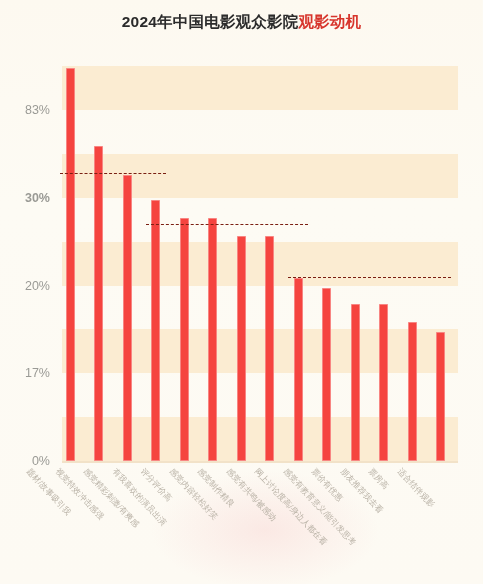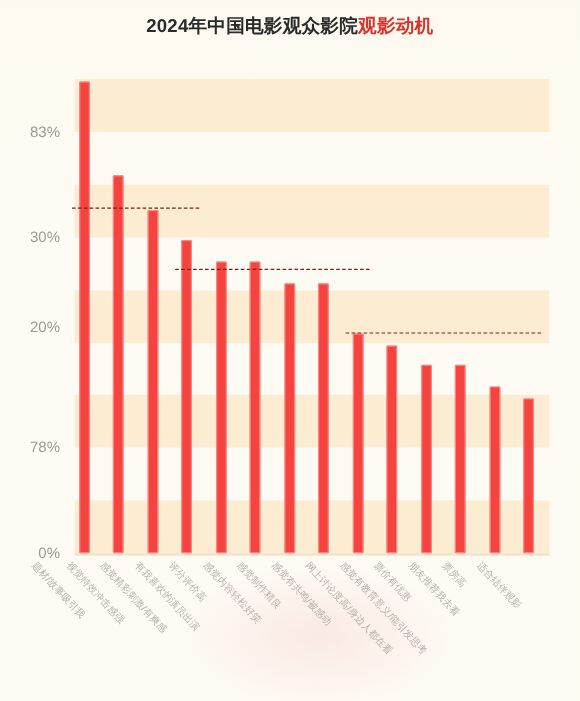--- a/index.html
+++ b/index.html
@@ -90,23 +90,23 @@
 <body>
 
 <div id="root">
 
   <div id="wash"></div>
 
   <div id="title"><span>2024年中国电影观众影院</span><span class="hl">观影动机</span></div>
 
   <div id="yaxis">
       <div class="ytick" style="top: 406px;">0%</div>
-      <div class="ytick" style="top: 318.25px;">78%</div>
-      <div class="ytick" style="top: 218px;">20%</div>
-      <div class="ytick" style="top: 142.75px;">30%</div>
+      <div class="ytick" style="top: 318.25px;">17%</div>
+      <div class="ytick" style="top: 231px;">20%</div>
+      <div class="ytick" style="top: 142.75px; font-weight: bold;">30%</div>
       <div class="ytick" style="top: 55px;">83%</div>
     </div>
 
   <div id="plot">
     <div id="bands">
         <div class="band" style="top: 362.125px; height: 43.875px;"></div>
         <div class="band" style="top: 274.375px; height: 43.875px;"></div>
         <div class="band" style="top: 186.625px; height: 43.875px;"></div>
         <div class="band" style="top: 98.875px; height: 43.875px;"></div>
         <div class="band" style="top: 11.125px; height: 43.875px;"></div>

